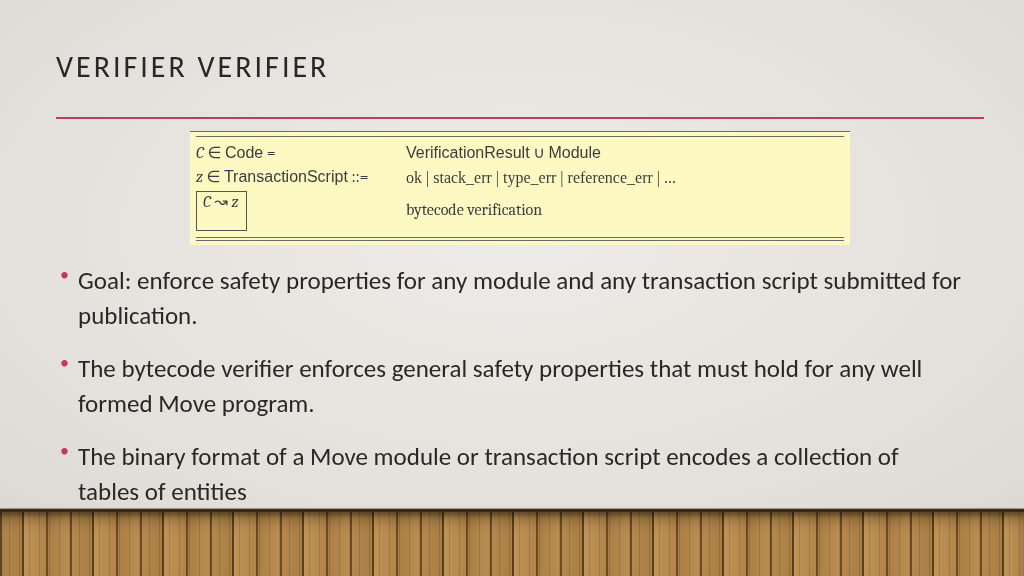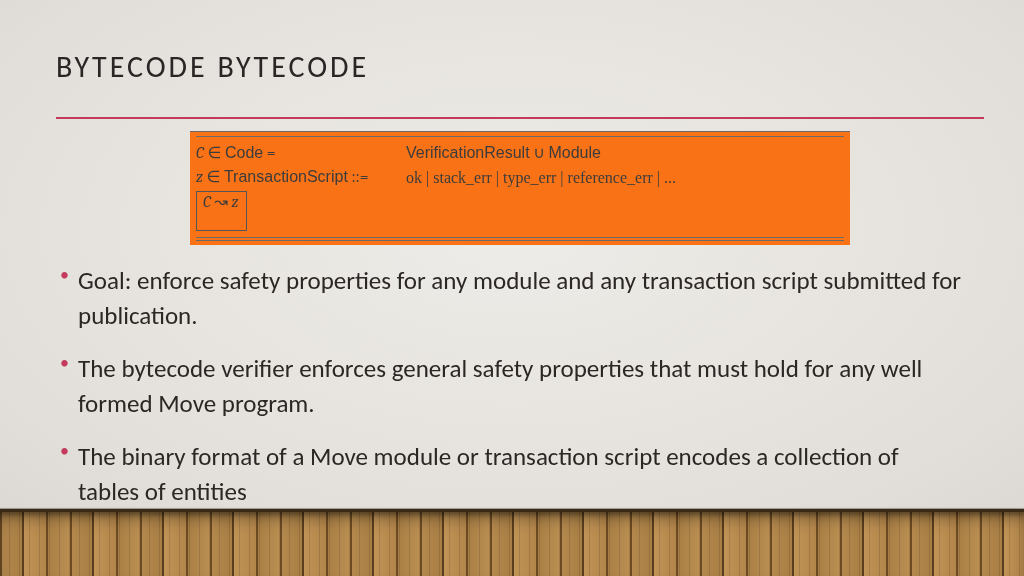--- a/index.html
+++ b/index.html
@@ -59,21 +59,21 @@
   .rule {
     margin-top: 32px;
     height: 2px;
     background: #c33a5a;
     width: 100%;
   }
 
   .defbox {
     margin: 12px auto 0 auto;
     width: 660px;
-    background: #f97316;
+    background: #fef9c3;
     padding: 4px 6px 4px 6px;
     border-top: 1px solid #6a6a6a;
     font-family: "Cambria", "Georgia", serif;
     color: #3c3c3c;
   }
   .defbox .sep-top { height:0; border-top:1px solid #6a6a6a; margin-bottom:4px; }
   .defbox .sep-bot { height:0; border-top:1px solid #6a6a6a; margin-top:6px; }
   .defbox .under2 { height:0; border-top:1px solid #6a6a6a; margin-top:2px; }
 
   .defrow {
@@ -116,21 +116,21 @@
     top: 0;
     color: #c33a5a;
     font-size: 18px;
   }
 </style>
 </head>
 <body>
 
 <div class="slide">
 
-  <div class="title">BYTECODE BYTECODE</div>
+  <div class="title">VERIFIER VERIFIER</div>
 
   <div class="rule"></div>
 
   <div class="defbox">
     <div class="sep-top"></div>
 
     <div class="defrow">
       <span class="lhs">
         <span class="serif-it">C</span>
         <span>∈</span>
@@ -155,20 +155,21 @@
     </div>
 
     <div class="defrow">
       <span class="lhs">
         <span class="boxed">
           <span class="serif-it">C</span>
           <span>↝</span>
           <span class="serif-it">z</span>
         </span>
       </span>
+      <span class="rhs">bytecode verification</span>
     </div>
 
     <div class="sep-bot"></div>
     <div class="under2"></div>
   </div>
 
   <ul class="bullets">
     <li>Goal: enforce safety properties for any module and any transaction script submitted for publication.</li>
     <li>The bytecode verifier enforces general safety properties that must hold for any well formed Move program.</li>
     <li>The binary format of a Move module or transaction script encodes a collection of tables of entities</li>

